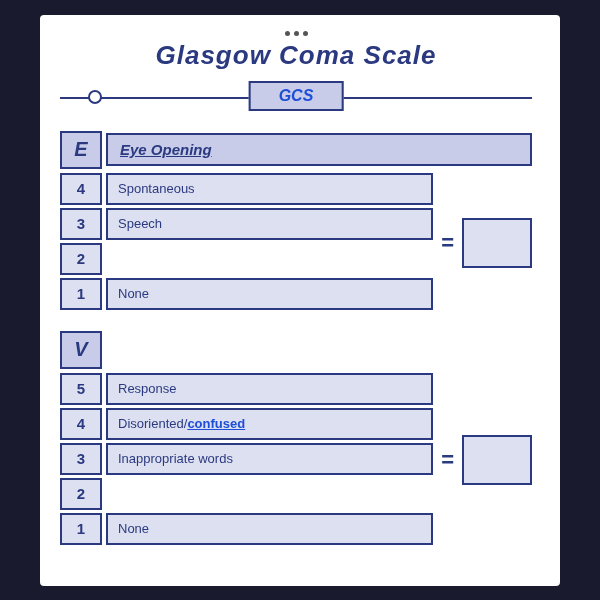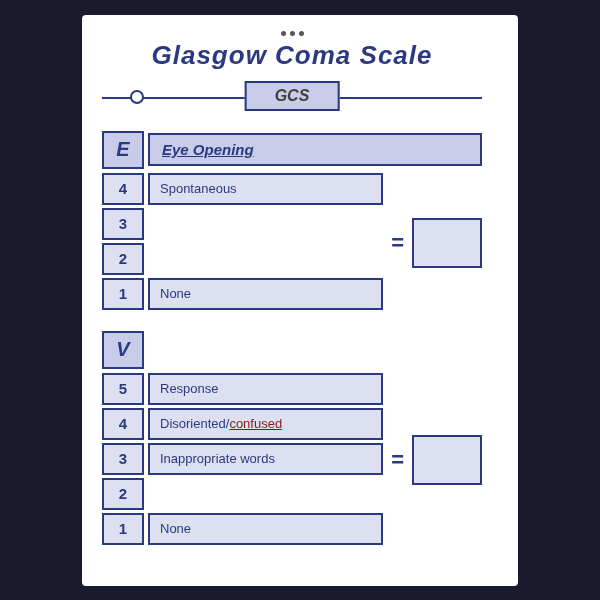--- a/index.html
+++ b/index.html
@@ -8,24 +8,24 @@
       display: flex;
       justify-content: center;
       align-items: center;
       width: 600px;
       height: 600px;
       overflow: hidden;
       font-family: Arial, sans-serif;
     }
     .card {
       background: #ffffff;
-      width: 436px;
+      width: 520px;
       min-height: 570px;
       border-radius: 4px;
-      padding: 16px 36px 20px 20px;
+      padding: 16px 28px 20px 20px;
       position: relative;
     }
     .title {
       text-align: center;
       font-size: 26px;
       font-weight: bold;
       color: #2b3a80;
       font-style: italic;
       margin-bottom: 10px;
       letter-spacing: 1px;
@@ -49,21 +49,21 @@
       top: 50%;
       transform: translateY(-50%);
       z-index: 2;
     }
     .gcs-label-box {
       background: #c8cce8;
       border: 2px solid #2b3a80;
       padding: 4px 28px;
       font-style: italic;
       font-weight: bold;
-      color: #404040;
+      color: #1d4ed8;
       font-size: 16px;
       position: absolute;
       left: 50%;
       transform: translateX(-50%);
       z-index: 2;
     }
     .gcs-bar-container {
       position: relative;
       height: 32px;
       margin-bottom: 18px;
@@ -126,21 +126,22 @@
       background: #dde0f0;
       padding: 5px 10px;
       font-size: 13px;
       color: #2b3a80;
       flex: 1;
       height: 32px;
       display: flex;
       align-items: center;
     }
     .label-box u {
-      color: #7f1d1d;
+      color: #1d4ed8;
+      font-weight: bold;
     }
     .equals-sign {
       font-size: 22px;
       font-weight: bold;
       color: #2b3a80;
       margin-right: 8px;
       line-height: 1;
     }
     .result-box {
       width: 70px;
@@ -191,20 +192,21 @@
       <div class="section-title-box">Eye Opening</div>
     </div>
     <div class="rows-with-result">
       <div class="rows-col">
         <div class="row">
           <div class="score-box">4</div>
           <div class="label-box">Spontaneous</div>
         </div>
         <div class="row">
           <div class="score-box">3</div>
+          <div class="label-box">Speech</div>
         </div>
         <div class="row">
           <div class="score-box">2</div>
         </div>
         <div class="row">
           <div class="score-box">1</div>
           <div class="label-box">None</div>
         </div>
       </div>
       <div class="result-col">

